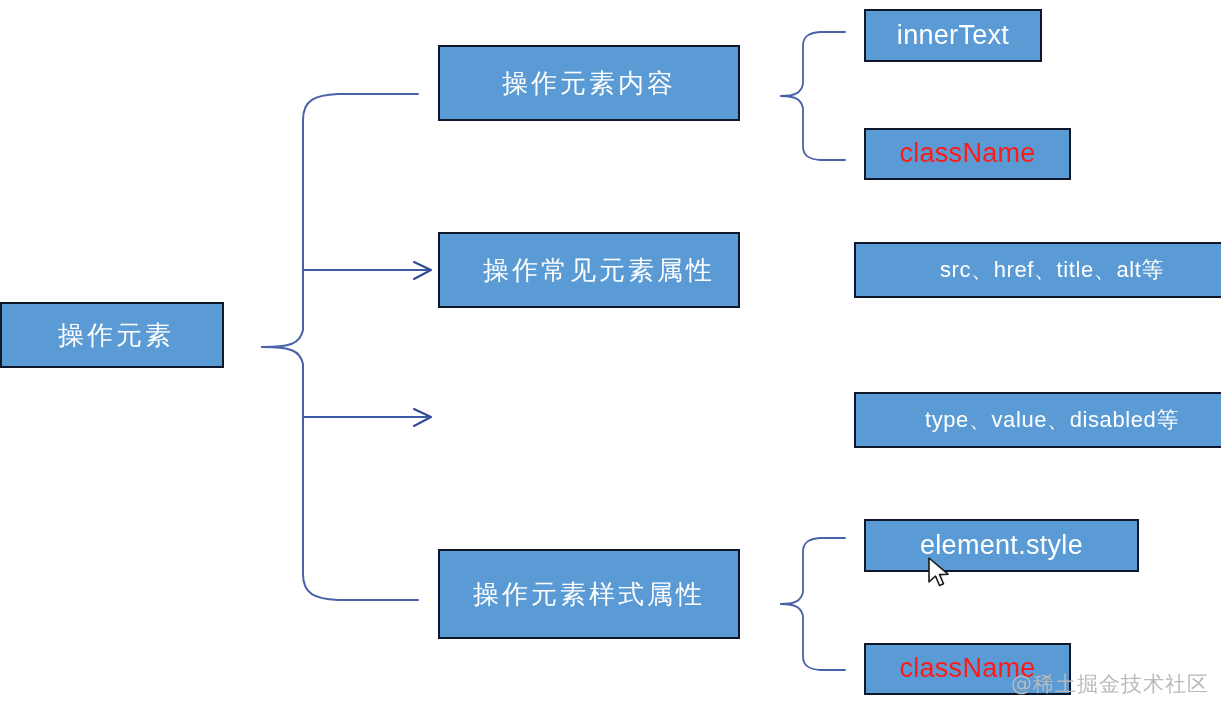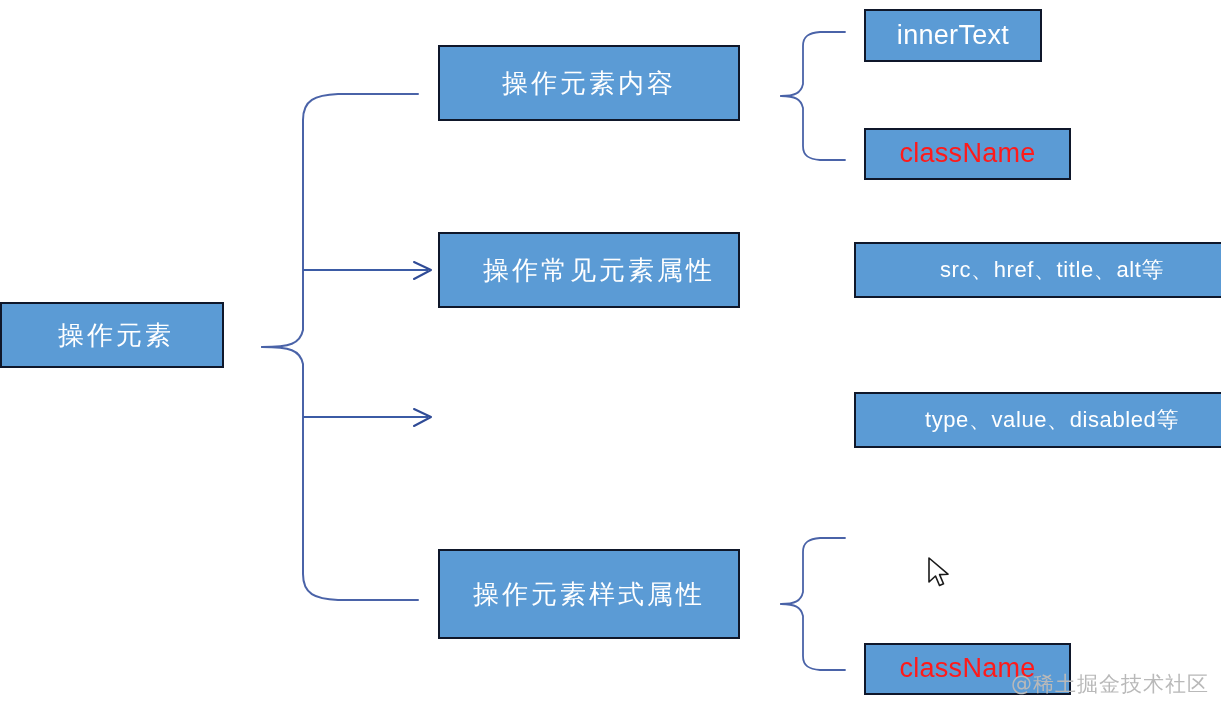--- a/index.html
+++ b/index.html
@@ -129,20 +129,21 @@
 
   <div class="node cn" style="left:438px; top:232px; width:302px; height:76px;padding-left:20px;">操作常见元素属性</div>
 
   <div class="node mix" style="left:806px; top:242px; width:396px; height:56px;">src、href、title、alt等</div>
 
 
   <div class="node mix" style="left:806px; top:392px; width:396px; height:56px;">type、value、disabled等</div>
 
   <div class="node cn" style="left:438px; top:549px; width:302px; height:90px;">操作元素样式属性</div>
 
+  <div class="node en" style="left:864px; top:519px; width:275px; height:53px;">element.style</div>
 
   <div class="node en red" style="left:864px; top:643px; width:207px; height:52px;">className</div>
 
   <svg id="cursor" viewBox="0 0 26 34">
     <path d="M 3,2 L 3,26 L 9.5,20 L 13.5,29.5 L 17.5,27.8 L 13.6,18.6 L 22,18.2 Z" fill="#ffffff" stroke="#1a1a1a" stroke-width="1.6" stroke-linejoin="round"></path>
   </svg>
 
   <div id="watermark">@稀土掘金技术社区</div>
 
 </div>

